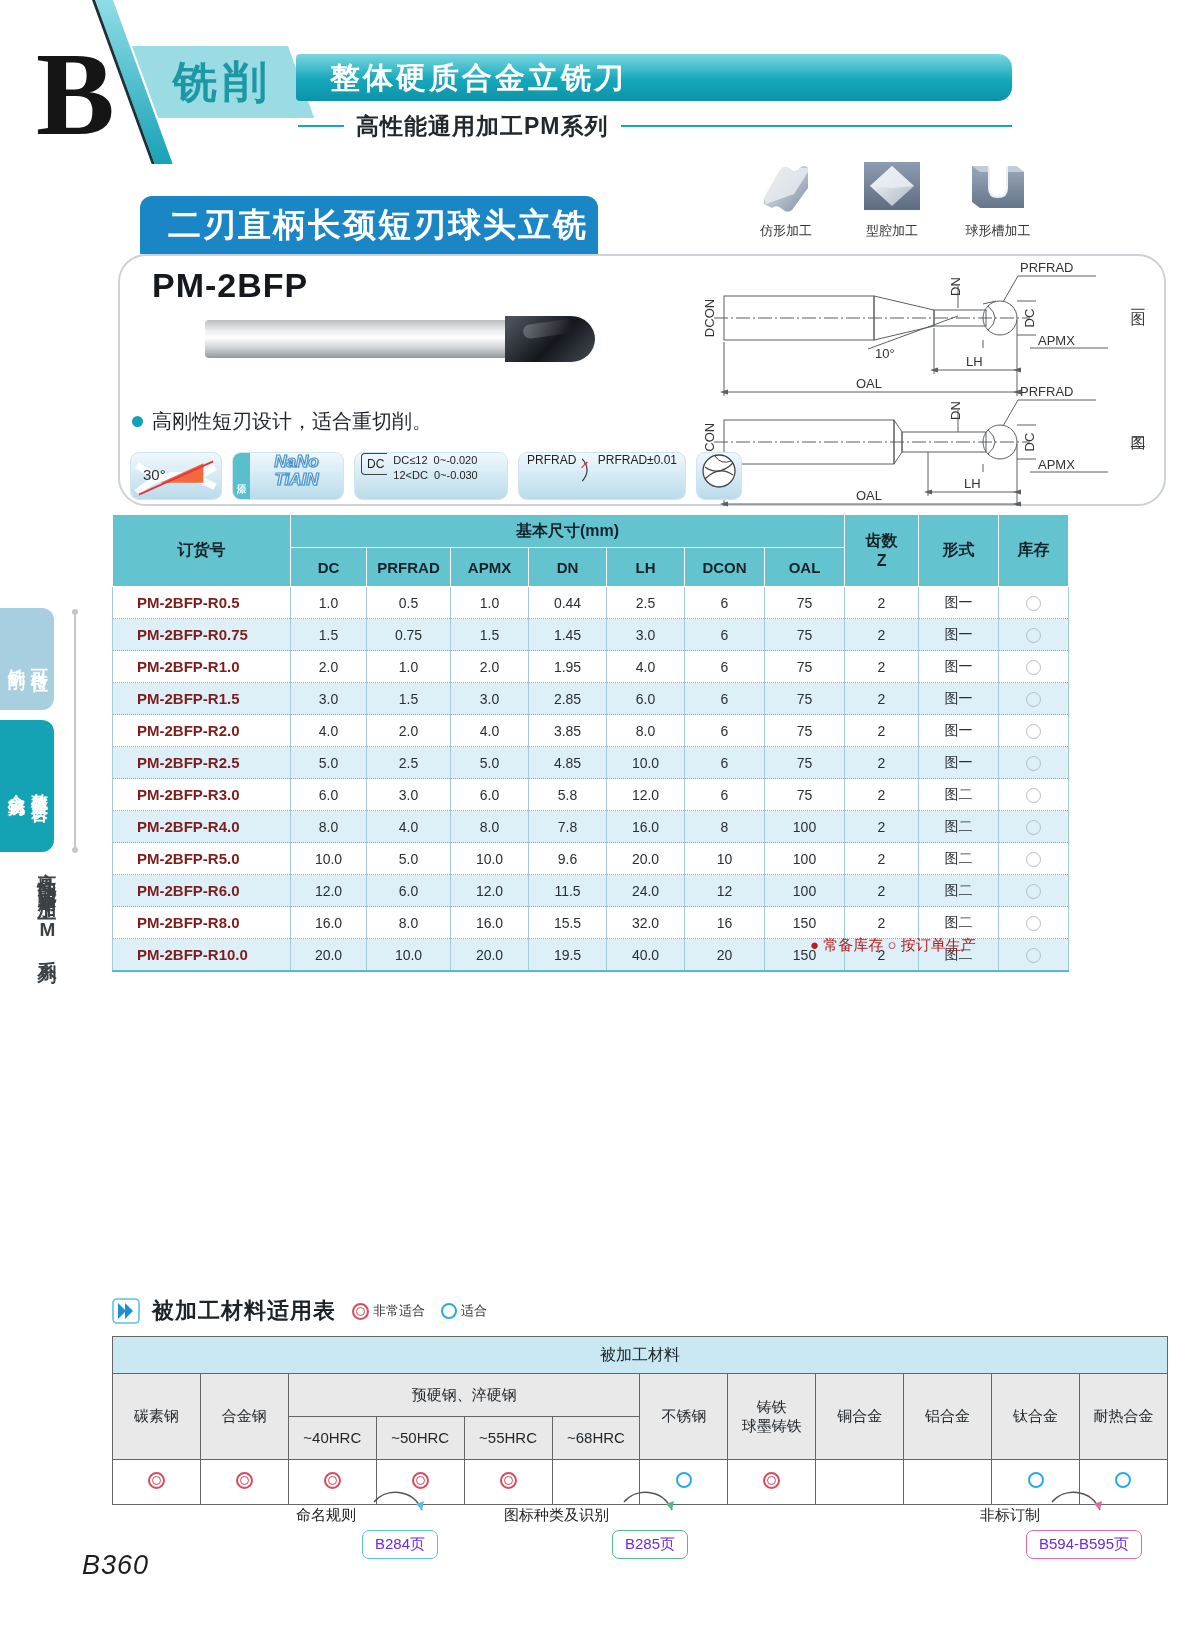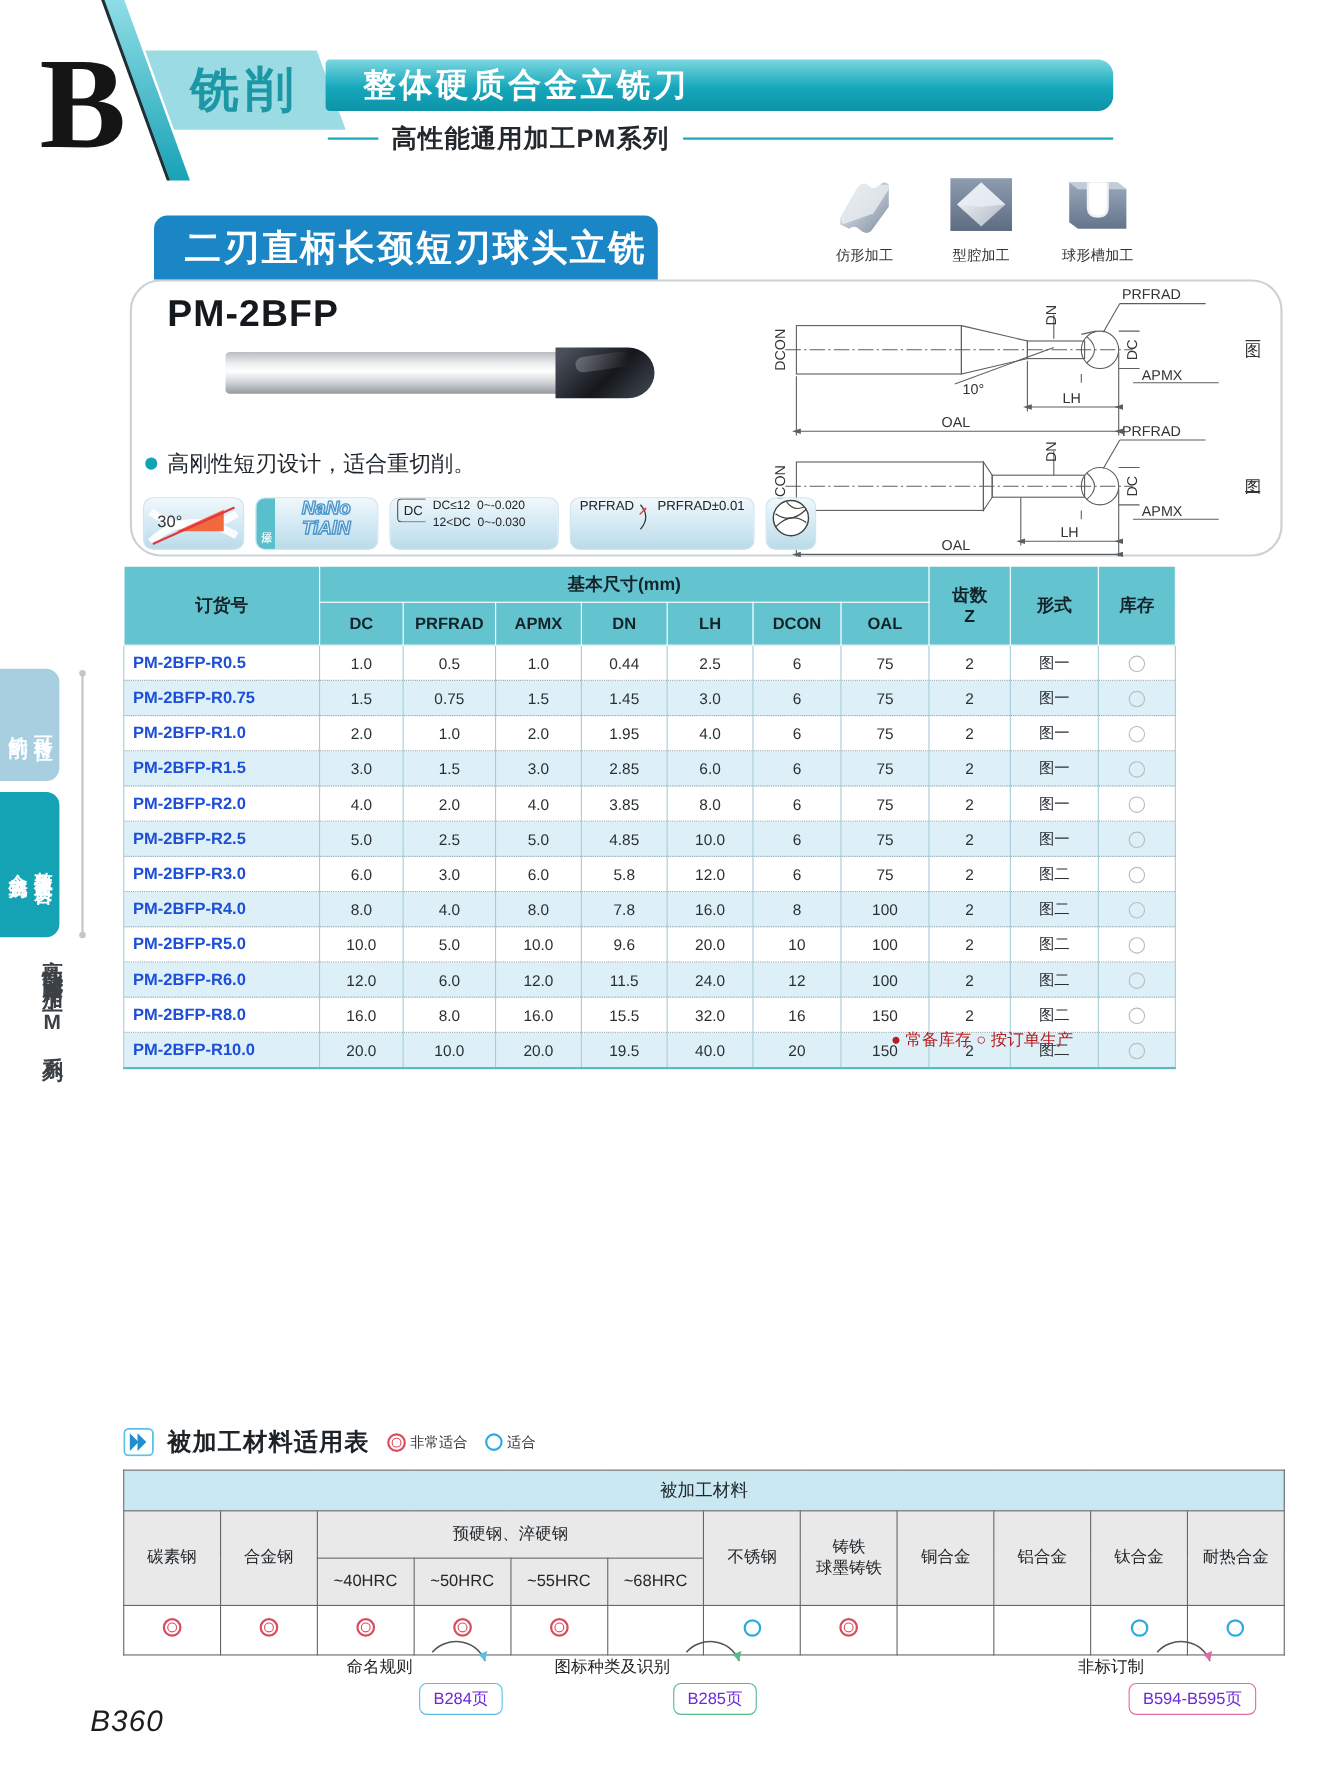--- a/index.html
+++ b/index.html
@@ -74,21 +74,21 @@
 
   
   table{border-collapse:collapse;}
   .spec{left:112px;top:514px;width:956px;table-layout:fixed;}
   .spec th{background:#63c4cf;color:#14232a;font-weight:bold;border:1px solid #fff;}
   .spec .gh{font-size:16px;height:30px;}
   .spec .sh{font-size:15px;height:36px;}
   .spec td{font-size:14px;color:#2a2f33;text-align:center;height:29px;
            border-left:1px solid #a6ccd7;border-right:1px solid #a6ccd7;
            border-bottom:1px dotted #90a4ab;}
-  .spec td.no{font-size:15px;font-weight:bold;text-align:left;padding-left:8px;color:#1d4ed8;}
+  .spec td.no{font-size:15px;font-weight:bold;text-align:left;padding-left:24px;color:#7f1d1d;}
   .spec tr.alt td{background:#ddf0f8;}
   .spec tbody tr:last-child td{border-bottom:none;}
   .spec{border-bottom:2px solid #58bac8;}
   .circ{display:inline-block;width:13px;height:13px;border:1.5px solid #b6bdc1;border-radius:50%;vertical-align:middle;}
   .legend{left:810px;top:936px;font-size:15px;color:#b91c1c;}
 
   
   .side-tab{left:0;border-radius:0 12px 12px 0;color:#fff;font-weight:bold;font-size:17px;
             writing-mode:vertical-rl;text-orientation:upright;letter-spacing:3px;line-height:1.35;
             display:flex;align-items:center;justify-content:center;white-space:pre-line;text-align:center;}
@@ -560,21 +560,21 @@
         <td><span class="ring-best"></span></td>
         <td></td>
         <td></td>
         <td><span class="ring-good"></span></td>
         <td><span class="ring-good"></span></td>
       </tr>
 </tbody>
   </table>
 
 <div class="abs flinks">
-  <div class="flink" style="left:203px;width:170px;">
+  <div class="flink" style="left:184px;width:170px;">
     <span class="lbl">命名规则</span>
     <svg class="arrow" style="left:76px;" width="60" height="40" viewBox="0 0 60 40">
       <path d="M2,14 C14,0 40,0 50,22" fill="none" stroke="#555" stroke-width="1.4"></path>
       <path class="ah" d="M50,22 L44,16 L52,13 Z" fill="#58bfe4"></path>
     </svg>
     <span class="pagebox" style="left: 66px; border-color: rgb(88, 191, 228);">B284页</span>
   </div>
   <div class="flink" style="left:392px;width:190px;">
     <span class="lbl">图标种类及识别</span>
     <svg class="arrow" style="left:118px;" width="60" height="40" viewBox="0 0 60 40">

